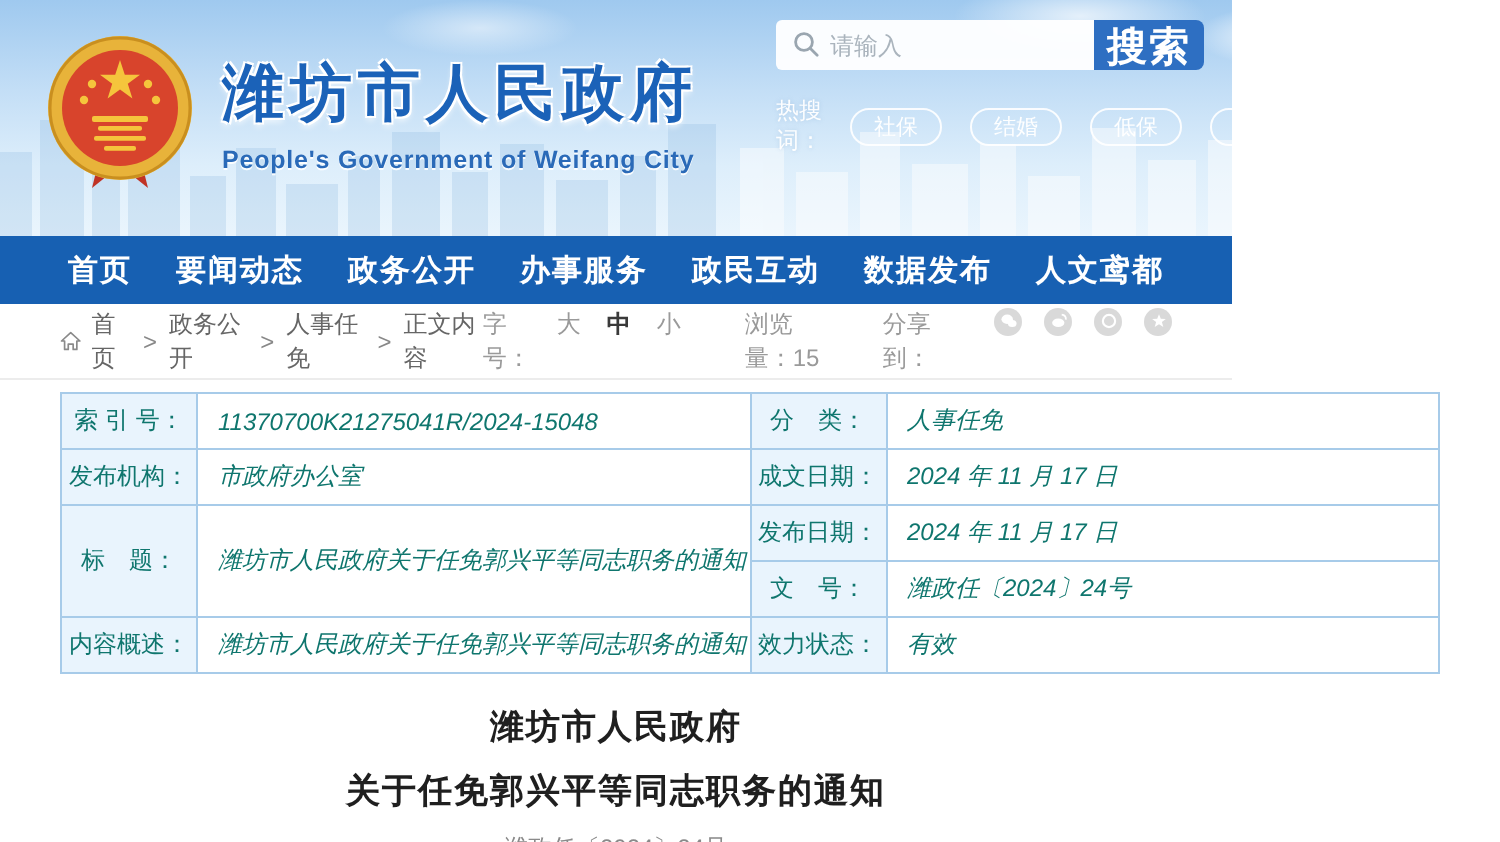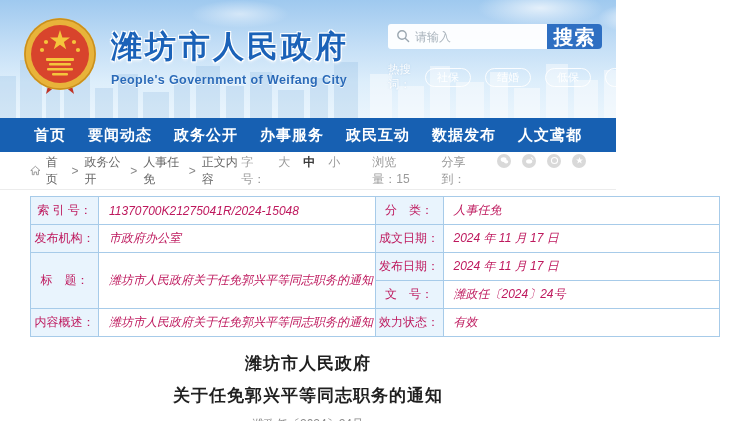--- a/index.html
+++ b/index.html
@@ -28,21 +28,21 @@
   .brand-text { margin-left:13px; }
   .site-title {
     font-size:31px; font-weight:bold; color:#1b62b8; letter-spacing:3px;
     text-shadow:-1px -1px 0 #fff,1px -1px 0 #fff,-1px 1px 0 #fff,1px 1px 0 #fff,0 2px 3px rgba(255,255,255,.8);
   }
   .site-subtitle {
     margin-top:5px; font-size:12.5px; font-weight:bold; color:#2a6ab8; letter-spacing:.4px;
     text-shadow:0 1px 0 rgba(255,255,255,.9);
   }
 
-  .search-area { position:absolute; left:388px; top:24px; width:359px; }
+  .search-area { position:absolute; left:388px; top:10px; width:359px; }
   .search-row { display:flex; align-items:center; }
   .search-box { position:relative; }
   .search-input {
     width:159px; height:25px; border:none; outline:none;
     background:rgba(255,255,255,.95); border-radius:3px 0 0 3px;
     padding:0 6px 0 27px; font-size:12px; color:#333;
     font-family:"Liberation Sans","DejaVu Sans",sans-serif;
   }
   .search-input::placeholder { color:#aab4bd; }
   .mag-icon { position:absolute; left:8px; top:5px; width:14px; height:14px; }
@@ -88,21 +88,21 @@
   .share-ic {
     width:14px; height:14px; border-radius:50%; background:#d9d9d9; margin-left:11px;
     display:flex; align-items:center; justify-content:center; cursor:pointer;
   }
   .share-ic svg { width:9px; height:9px; }
 
   
   .meta-wrap { padding:6px 30px 0; }
   table.meta { width:690px; border-collapse:collapse; table-layout:fixed; }
   table.meta td {
-    border:1px solid #a7cbe9; height:28px; font-size:12px; color:#be185d;
+    border:1px solid #a7cbe9; height:28px; font-size:12px; color:#0f766e;
     overflow:hidden; white-space:nowrap;
   }
   td.lbl { width:68px; background:#e9f4fd; text-align:center; color:#4a4a4a; }
   td.val { padding:0 10px; text-align:left;font-style:italic; }
 
   
   .doc { text-align:center; }
   .doc-t1 { margin-top:15px; font-size:17px; font-weight:bold; color:#1f1f1f; letter-spacing:1px; }
   .doc-t2 { margin-top:9px; font-size:17px; font-weight:bold; color:#1f1f1f; letter-spacing:1px; }
   .doc-no { margin-top:9px; font-size:12px; color:#8a8a8a; }

